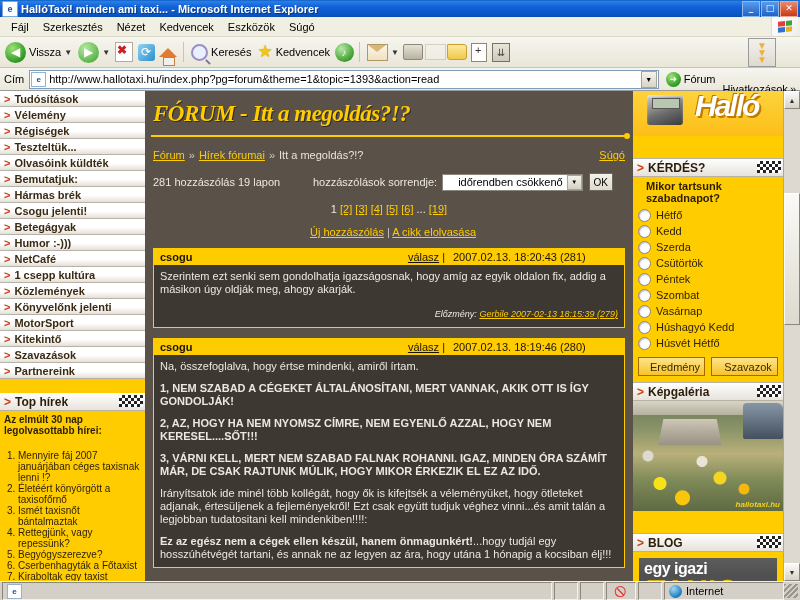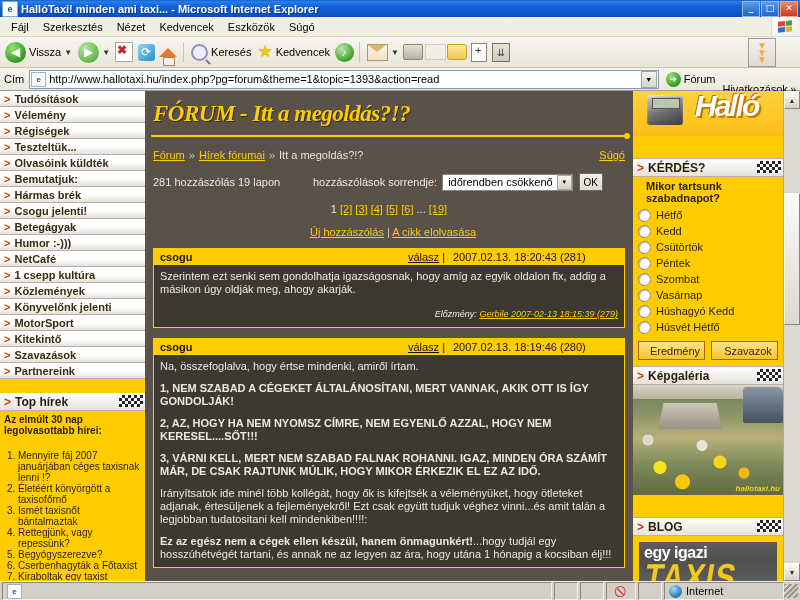--- a/index.html
+++ b/index.html
@@ -135,21 +135,21 @@
   .goldline{height:2px;background:#fc0;margin:8px 6px 0 6px;position:relative;}
   .goldline:after{content:"";position:absolute;right:-3px;top:-2px;width:6px;height:6px;border-radius:50%;background:#fc0;}
   .crumbrow{display:flex;align-items:center;padding:12px 8px 0 8px;font-size:11px;color:#e8e4dc;}
   .crumbrow a{color:#fc0;text-decoration:underline;}
   .crumbrow .spacer{flex:1;}
   .crumbrow .sep2{margin:0 4px;color:#cfc8bc;}
   .metarow{display:flex;align-items:center;padding:12px 8px 0 8px;font-size:11px;color:#ece8e0;}
   .metarow .cnt{width:150px;}
   .metarow .sortlbl{margin-left:10px;}
   .selbox{display:inline-flex;align-items:center;background:#fff;border:1px solid #8a867c;
-          height:15px;margin-left:5px;font-size:11px;color:#000;padding-left:5px;}
+          height:15px;margin-left:5px;font-size:11px;color:#000;padding-left:15px;}
   .selbox .val{padding-right:4px;}
   .selbox .ar{width:13px;height:13px;background:linear-gradient(to bottom,#f4f2ea,#d4d0c4);
               border:1px solid #a8a498;display:flex;align-items:center;justify-content:center;font-size:6px;}
   .okbtn{margin-left:6px;width:22px;height:16px;background:linear-gradient(to bottom,#f4f2ea,#ddd9cd);
          border:1px solid #6e6a62;font-size:10px;display:flex;align-items:center;justify-content:center;color:#000;}
   .pager{text-align:center;font-size:11px;color:#ece8e0;padding-top:12px;}
   .pager a{color:#fc0;text-decoration:underline;}
   .actions{text-align:center;font-size:11px;padding-top:11px;color:#cfc8bc;padding-left:8px;}
   .actions a{color:#fc0;text-decoration:underline;}
   .post{margin:10px 8px 0 8px;border:1px solid #fc0;background:#3d3832;}
@@ -527,20 +527,24 @@
           <div class="pollopt">
               <span class="radio"></span>
               <span>Hétfő</span>
             </div>
           <div class="pollopt">
               <span class="radio"></span>
               <span>Kedd</span>
             </div>
           <div class="pollopt">
               <span class="radio"></span>
+              <span>Szerda</span>
+            </div>
+          <div class="pollopt">
+              <span class="radio"></span>
               <span>Csütörtök</span>
             </div>
           <div class="pollopt">
               <span class="radio"></span>
               <span>Péntek</span>
             </div>
           <div class="pollopt">
               <span class="radio"></span>
               <span>Szombat</span>
             </div>

